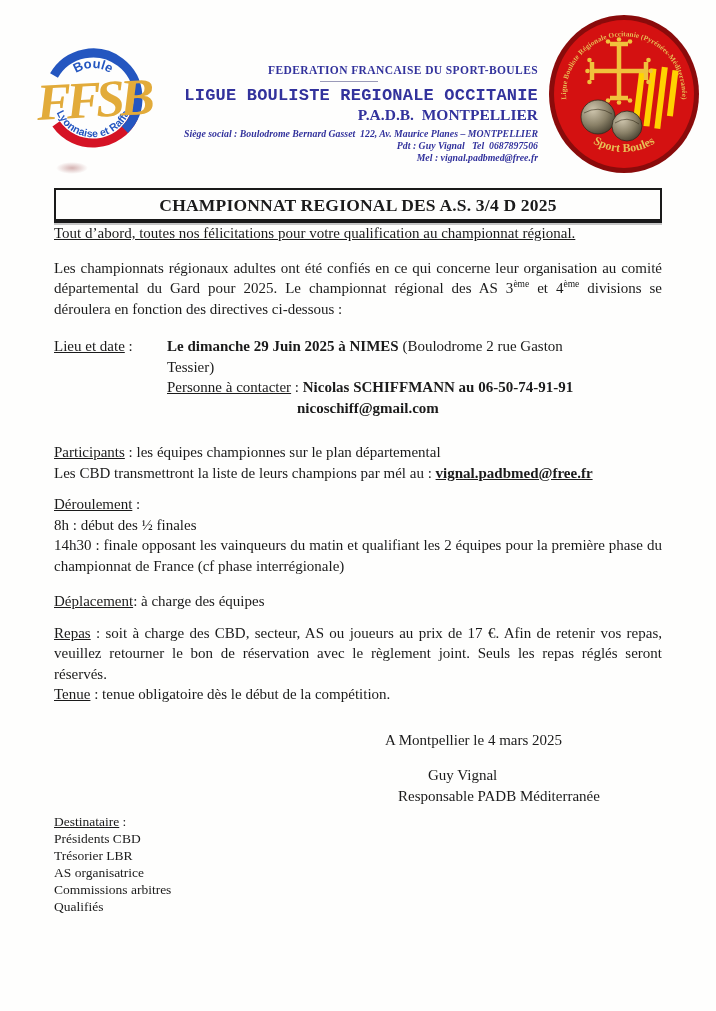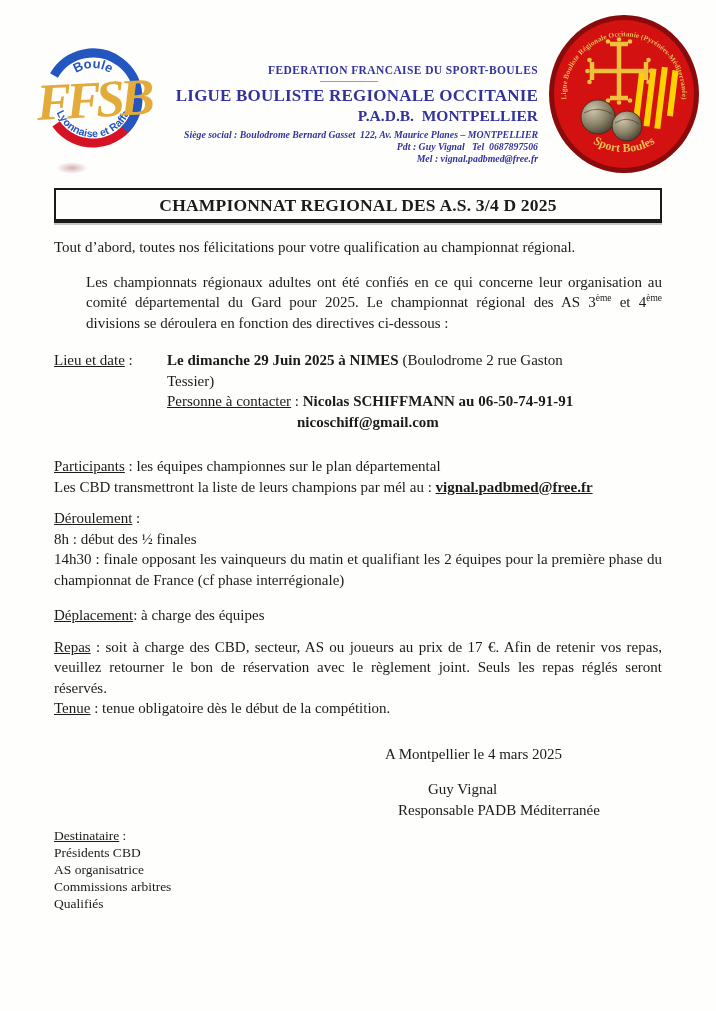--- a/index.html
+++ b/index.html
@@ -9,41 +9,41 @@
     font-family:"Liberation Serif", serif;
     color:#1b1b1b;
   }
   
   .hdr{position:relative;height:188px;}
   .logo-left{position:absolute;left:28px;top:38px;}
   .logo-right{position:absolute;right:16px;top:14px;}
   .hdr-center{position:absolute;left:160px;right:178px;top:64px;text-align:right;color:#32329c;}
   .fed{font-size:11.5px;font-weight:600;letter-spacing:.4px;white-space:pre-wrap;}
   .rule{width:58px;height:0;border-top:1.5px solid #9a9ab8;margin:5px auto 4px;}
-  .league{font-size:17px;font-weight:bold;letter-spacing:.2px;white-space:pre-wrap;}
+  .league{font-size:17px;font-weight:bold;letter-spacing:.2px;white-space:pre-wrap;font-family:Liberation Mono, monospace;}
   .padb{font-size:15.5px;font-weight:bold;white-space:pre-wrap;margin-top:1px;}
   .addr{font-size:9.8px;font-weight:bold;font-style:italic;white-space:pre-wrap;line-height:12px;}
   .addr.first{margin-top:4px;}
   .smudge{position:absolute;left:56px;top:162px;width:32px;height:12px;
     background:radial-gradient(ellipse at center, rgba(145,55,55,.38), rgba(145,55,55,0) 70%);}
   
   .content{padding:0 54px;font-size:15px;line-height:20.5px;}
   .title-box{
     border:2px solid #1a1a1a;border-bottom-width:4px;
     box-shadow:0 2px 0 rgba(95,95,95,.35);
     text-align:center;padding:5px 0 4px;
     font-size:17.5px;font-weight:bold;letter-spacing:.2px;line-height:20px;
   }
   .p{margin:0;}
   .just{text-align:justify;}
   .u{text-decoration:underline;}
   b{font-weight:bold;}
   sup{font-size:9.5px;line-height:0;vertical-align:super;}
-  .mt-p1{margin-top:14px;}
-  .mt-p2{margin-top:14px;margin-left:32px;}
+  .mt-p1{text-decoration:underline;}
+  .mt-p2{margin-top:14px;}
   .row{display:flex;margin-top:17px;}
   .rowlabel{width:113px;flex:none;}
   .rowval{flex:1;}
   .email-indent{margin-left:130px;}
   .sec-part{margin-top:24px;}
   .sec-der{margin-top:11px;}
   .sec-dep{margin-top:15px;}
   .sec-rep{margin-top:11px;}
   .sec-ten{}
   .sec-cha{margin-top:14px;}
@@ -183,19 +183,20 @@
     <div class="sec-ten"><span class="u">Tenue</span><span> : tenue obligatoire dès le début de la compétition.</span></div>
 
 
     <div class="dateline">A Montpellier le 4 mars 2025</div>
     <div class="sig1">Guy Vignal</div>
     <div class="sig2">Responsable PADB Méditerranée</div>
 
     <div class="dest">
       <div><span class="u">Destinataire</span><span> :</span></div>
       <div>Présidents CBD</div>
+      <div>Trésorier LBR</div>
       <div>AS organisatrice</div>
       <div>Commissions arbitres</div>
       <div>Qualifiés</div>
     </div>
 
   </main>
 </div>
 
 </body></html>

